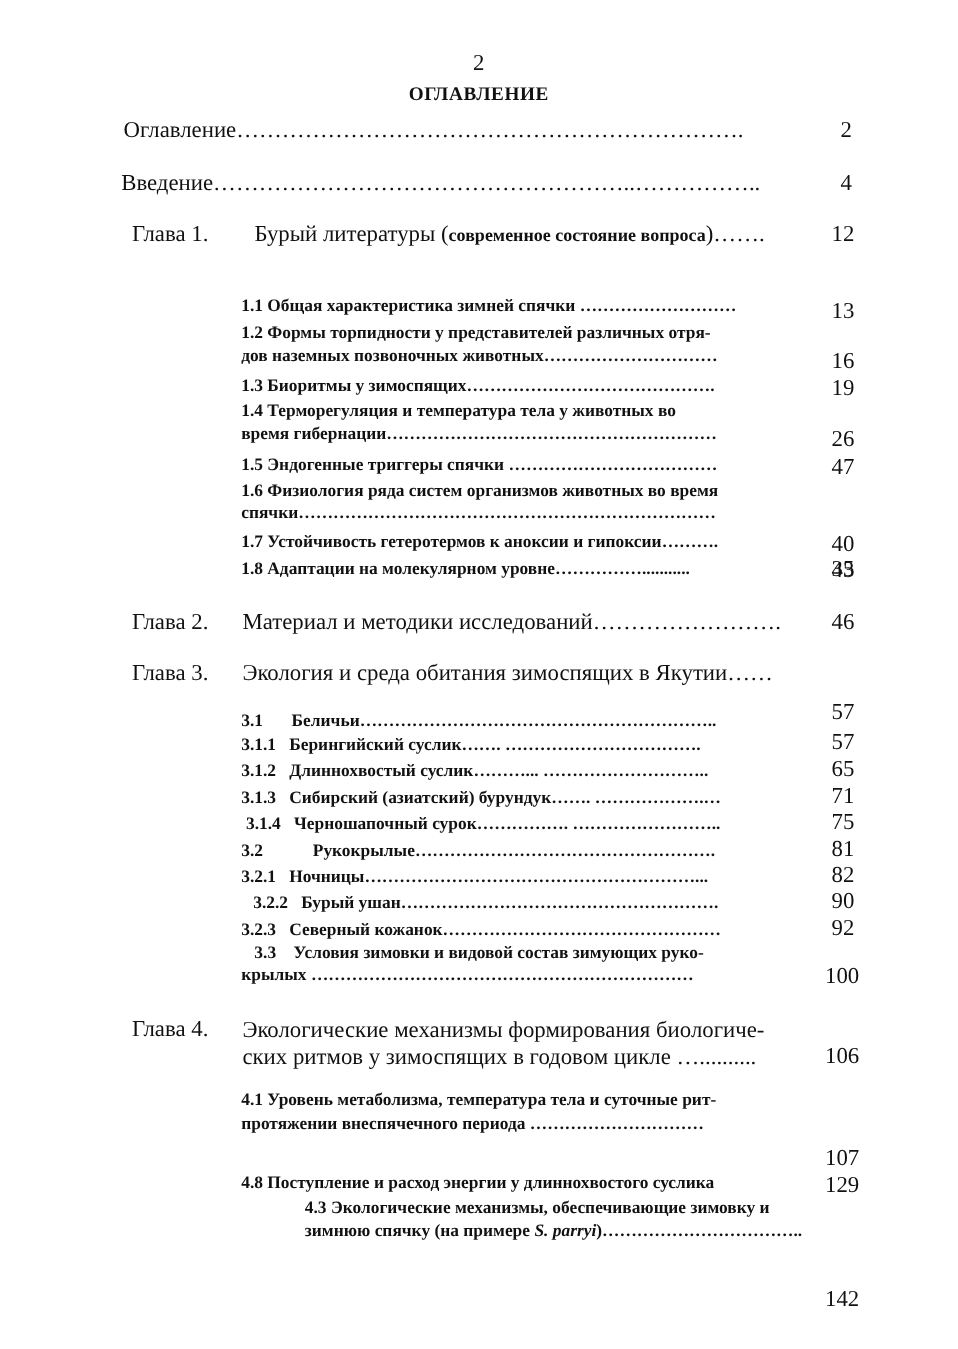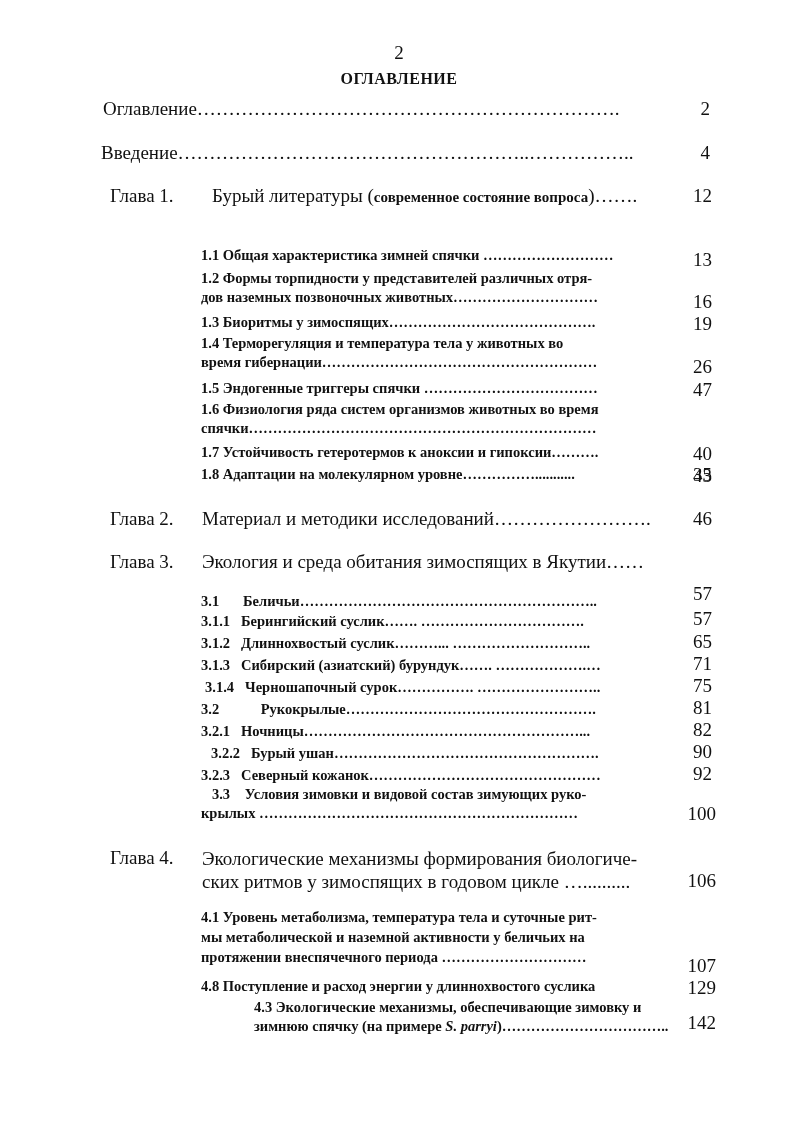--- a/index.html
+++ b/index.html
@@ -144,25 +144,24 @@
 
 <div class="abs chapter-label" style="left:110px; top:847px;">Глава 4.</div>
 <div class="abs chapter-title" style="left:202px; top:847px; line-height:23px;">
     <div>Экологические механизмы формирования биологиче-</div>
     <div>ских  ритмов у зимоспящих   в годовом цикле …..........</div>
   </div>
 <div class="abs page-ref" style="left:656px; top:870px;">106</div>
 
 <div class="abs sub-entry" style="left:201px; top:907px; line-height:20px;">
     <div>4.1 Уровень метаболизма, температура тела и суточные рит-</div>
-    <div>мы метаболической и наземной активности у беличьих   на</div>
     <div>протяжении внеспячечного периода …………………………</div>
   </div>
 <div class="abs page-ref" style="left:656px; top:955px;">107</div>
 
 <div class="abs sub-entry" style="left:201px; top:977px;">4.8 Поступление и расход энергии у  длиннохвостого суслика</div>
 <div class="abs page-ref" style="left:656px; top:977px;">129</div>
 
 <div class="abs sub-entry" style="left:211px; top:998px;margin-left:43px;">
     <div>4.3 Экологические механизмы,  обеспечивающие зимовку и</div>
     <div><span>зимнюю спячку (на примере </span><span class="it">S.  parryi</span><span>)……………………………..</span></div>
   </div>
-<div class="abs page-ref" style="left:656px; top:1012px;text-align:right;">142</div>
+<div class="abs page-ref" style="left:656px; top:1072px;text-align:right;">142</div>
 
 </body></html>

